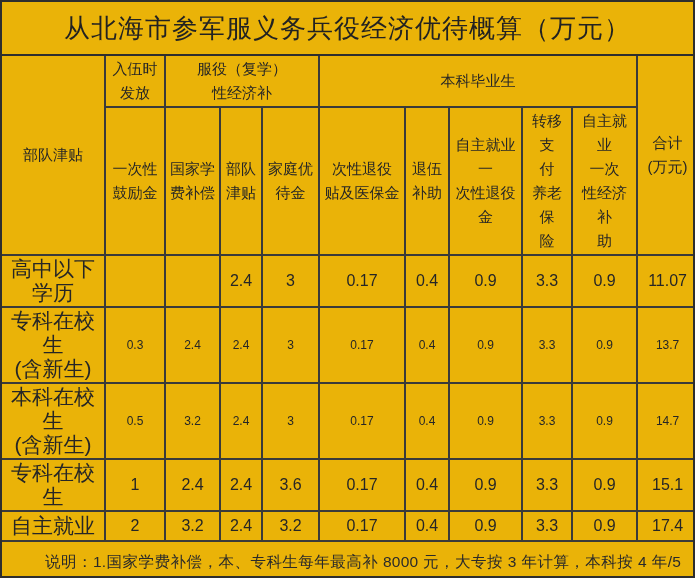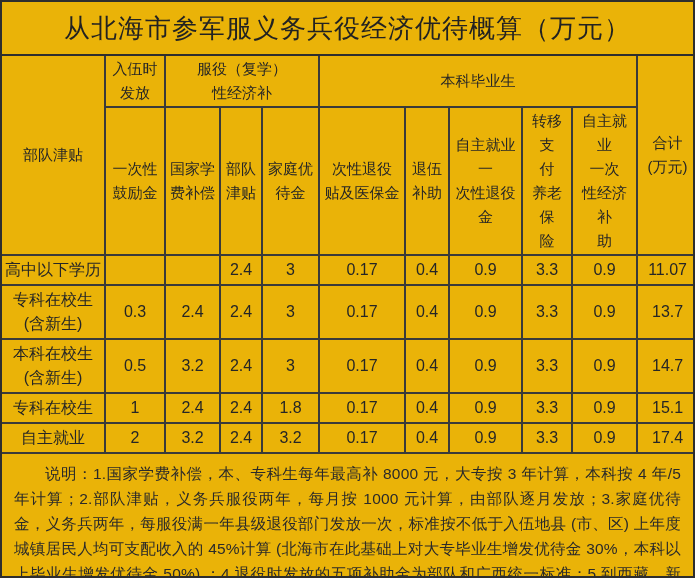--- a/index.html
+++ b/index.html
@@ -43,22 +43,22 @@
     padding: 1px 2px;
     box-sizing: border-box;
     font-size: 15px;
     line-height: 24px;
     white-space: pre-line;
     overflow: hidden;
   }
   table.benefits tr.hrow1 > * { height: 50px; }
   table.benefits tr.hrow2 > * { height: 102px; }
   table.benefits tr.r-short > * { height: 30px; font-size: 16px; }
-  table.benefits tr.r-tall  > * { height: 54px; font-size: 16px; }
-  table.benefits td.lbl { font-size: 16px; }
+  table.benefits tr.r-tall  > * { height: 54px; font-size: 12px; }
+  table.benefits td.lbl { font-size: 21px; }
   
   table.benefits tr > *:first-child { border-left: none; }
   table.benefits tr > *:last-child  { border-right: none; }
   table.benefits tr:first-child > * { border-top: none; }
   .notes {
     box-sizing: border-box;
     padding: 7px 12px 0 12px;
     font-size: 15.5px;
     line-height: 25px;
     text-align: justify;
@@ -168,21 +168,21 @@
         <td>3.3</td>
         <td>0.9</td>
         <td>14.7</td>
       </tr>
 
       <tr class="r-short">
         <td class="lbl">专科在校生</td>
         <td>1</td>
         <td>2.4</td>
         <td>2.4</td>
-        <td>1.8</td>
+        <td>3.6</td>
         <td>0.17</td>
         <td>0.4</td>
         <td>0.9</td>
         <td>3.3</td>
         <td>0.9</td>
         <td>15.1</td>
       </tr>
 
       <tr class="r-short">
         <td class="lbl">自主就业</td>

